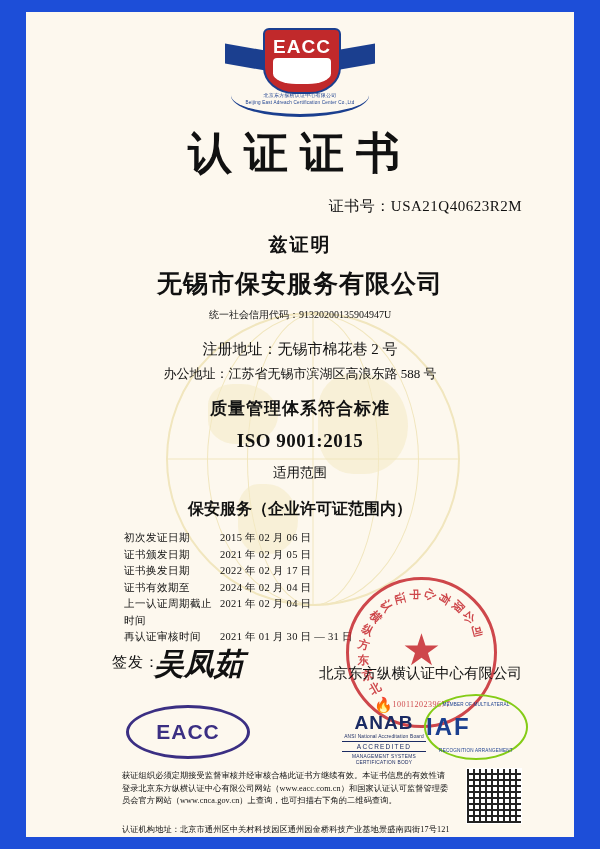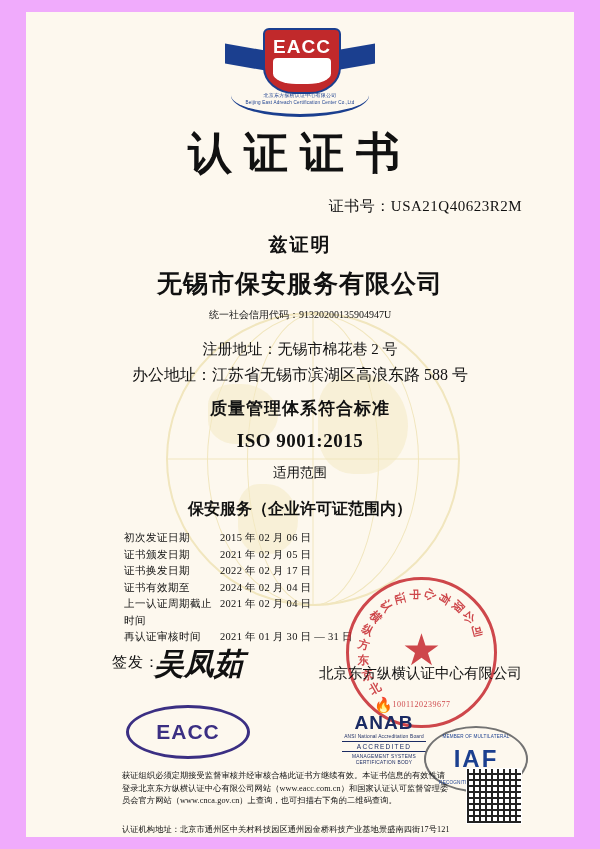--- a/index.html
+++ b/index.html
@@ -10,21 +10,21 @@
   body {
     width: 600px;
     height: 849px;
     font-family: "Liberation Serif", serif;
     overflow: hidden;
   }
   .certificate {
     position: relative;
     width: 600px;
     height: 849px;
-    background: #f0abfc;
+    background: #1d4ed8;
     box-sizing: border-box;
     overflow: hidden;
     padding-left: 24px;
   }
   
   .paper {
     position: absolute;
     left: 26px;
     top: 12px;
     width: 548px;
@@ -191,21 +191,21 @@
   .center-line {
     position: absolute;
     left: 0; right: 0;
     text-align: center;
     color: #111;
   }
   .l-zizhengming { top: 220px; font-size: 19px; font-weight: bold; letter-spacing: 2px; }
   .l-company   { top: 255px; font-size: 25px; font-weight: bold; letter-spacing: 1px; }
   .l-credit    { top: 296px; font-size: 10px; }
   .l-reg       { top: 328px; font-size: 15px; }
-  .l-office    { top: 353px; font-size: 16px; }
+  .l-office    { top: 353px; font-size: 13px; }
   .l-standard  { top: 385px; font-size: 17px; font-weight: bold; letter-spacing: 1px;}
   .l-iso       { top: 418px; font-size: 19px; font-weight: bold; letter-spacing: .5px;}
   .l-scopelbl  { top: 452px; font-size: 13.5px; }
   .l-scope     { top: 487px; font-size: 16px; font-weight: bold; }
 
   
   .dates {
     position: absolute;
     left: 98px;
     top: 518px;
@@ -328,29 +328,28 @@
     border-top: 1px solid #1b2b63;
     border-bottom: 1px solid #1b2b63;
     margin: 2px 6px 2px 6px;
     padding: 1px 0;
   }
   .anab .anab-foot { font-size: 4.8px; letter-spacing: .3px; line-height: 6px; }
 
   .iaf {
     position: absolute;
     left: 398px;
-    top: 714px;
+    top: 682px;
     width: 100px;
     height: 62px;
     border-radius: 50%;
-    border: 2px solid #737373;
+    border: 2px solid #84cc16;
     color: #1b3f8f;
     display: flex;
     align-items: center;
-    justify-content: center;
     font-family: "Liberation Sans", sans-serif;
     font-weight: bold;
     font-size: 24px;
     letter-spacing: 2px;
   }
   .iaf-top, .iaf-bot {
     position: absolute;
     left: 0;
     width: 100px;
     text-align: center;

